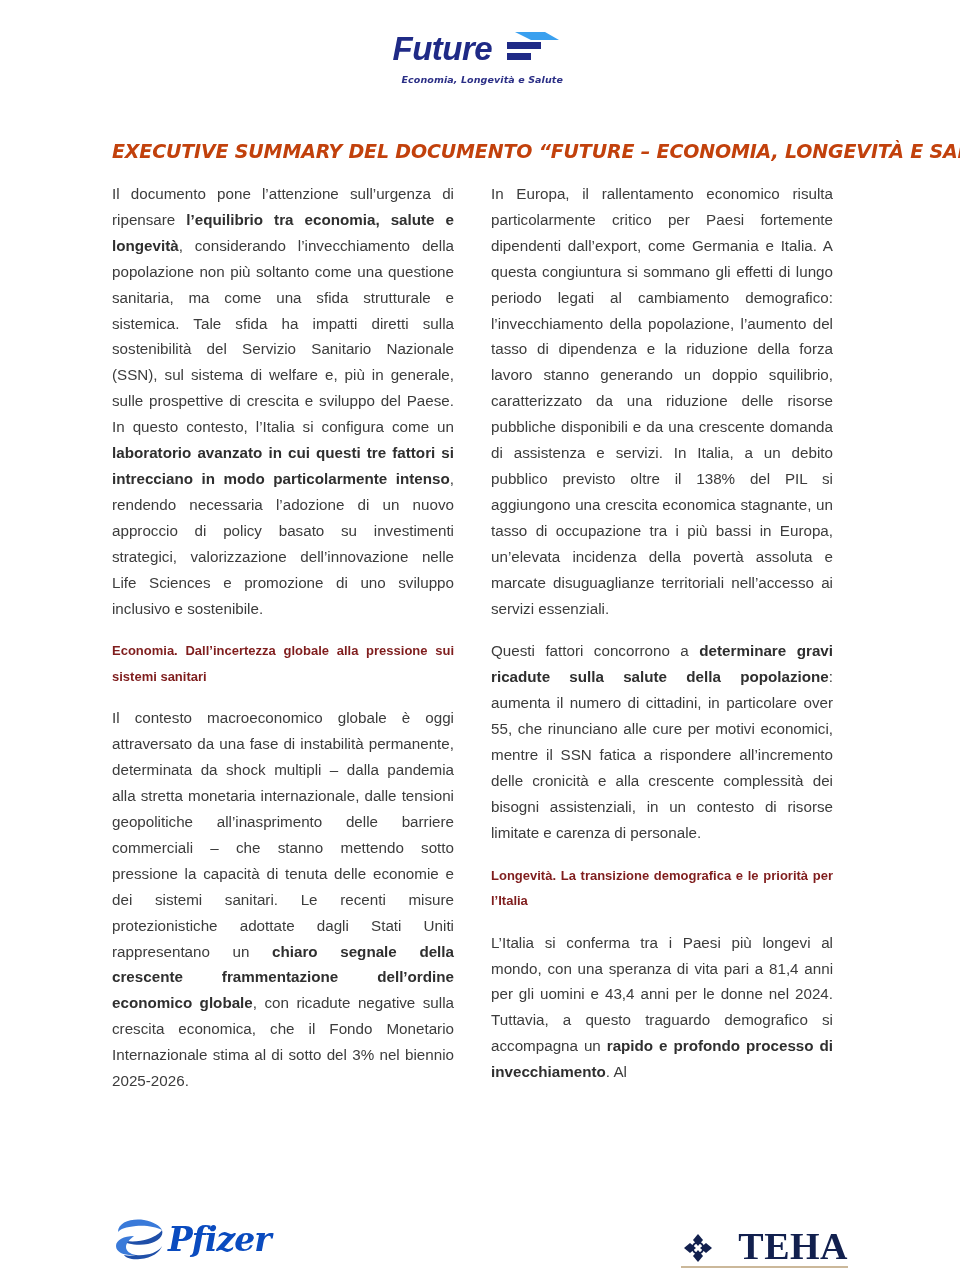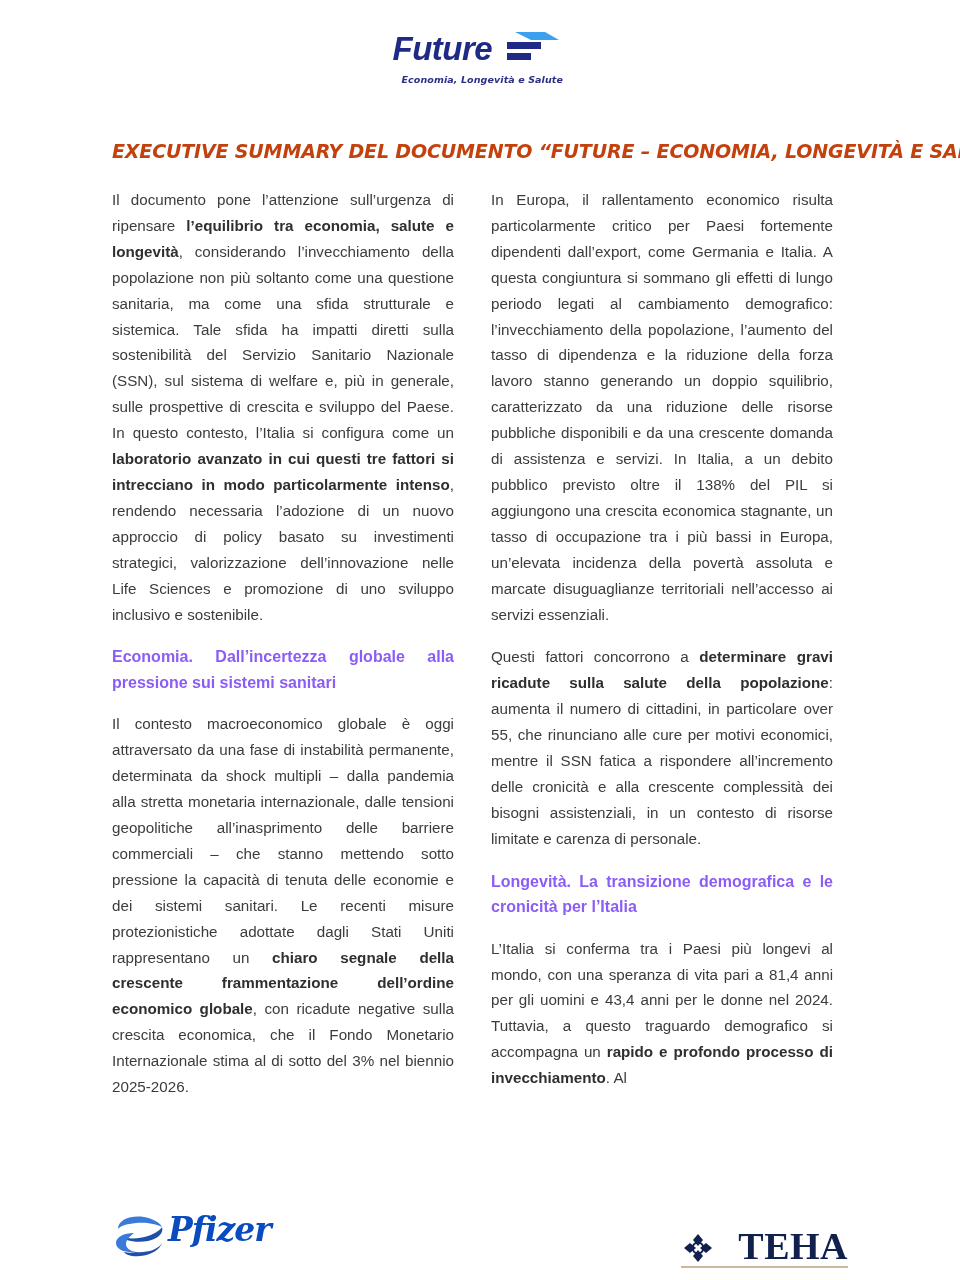--- a/index.html
+++ b/index.html
@@ -81,62 +81,62 @@
   }
 
   
   .columns {
     position: absolute;
     top: 181px;
     left: 112px;
     width: 736px;
     display: flex;
     gap: 37px;
-    margin-top: 6px;
   }
   .col {
     width: 342px;
   }
   p.body-text {
     margin: 0 0 17px 0;
     font-size: 15.2px;
     line-height: 25.9px;
     text-align: justify;
     text-justify: inter-word;
     color: #3c3c3c;
     hyphens: none;
   }
   p.body-text:last-child { margin-bottom: 0; }
   p.body-text b { font-weight: bold; color: #2f2f2f; }
   h2.section-head {
     margin: 9px 0 16px 0;
-    font-size: 16px;
+    font-size: 13px;
     line-height: 25.5px;
     font-weight: bold;
-    color: #8b5cf6;
+    color: #7f1d1d;
     text-align: justify;
     text-justify: inter-word;
   }
   h2.section-head.first { margin-top: 7px; }
 
   
   .footer {
     position: absolute;
     left: 0;
     top: 1198px;
     width: 960px;
     height: 82px;
     display: flex;
     align-items: center;
     justify-content: space-between;
     padding: 0 112px;
     box-sizing: border-box;
   }
   .pfizer-logo {
     display: flex;
+    align-items: center;
     gap: 2px;
     height: 52px;
   }
   .pfizer-word {
     font-family: "DejaVu Serif", serif;
     font-weight: bold;
     font-style: italic;
     font-size: 33px;
     color: #0a4bbf;
     letter-spacing: -1px;
@@ -193,21 +193,21 @@
       <h2 class="section-head first">Economia. Dall’incertezza globale alla pressione sui sistemi sanitari</h2>
 
       <p class="body-text"><span>Il contesto macroeconomico globale è oggi attraversato da una fase di instabilità permanente, determinata da shock multipli – dalla pandemia alla stretta monetaria internazionale, dalle tensioni geopolitiche all’inasprimento delle barriere commerciali – che stanno mettendo sotto pressione la capacità di tenuta delle economie e dei sistemi sanitari. Le recenti misure protezionistiche adottate dagli Stati Uniti rappresentano un </span><b>chiaro segnale della crescente frammentazione dell’ordine economico globale</b><span>, con ricadute negative sulla crescita economica, che il Fondo Monetario Internazionale stima al di sotto del 3% nel biennio 2025-2026.</span></p>
     </div>
 
     <div class="col">
       <p class="body-text">In Europa, il rallentamento economico risulta particolarmente critico per Paesi fortemente dipendenti dall’export, come Germania e Italia. A questa congiuntura si sommano gli effetti di lungo periodo legati al cambiamento demografico: l’invecchiamento della popolazione, l’aumento del tasso di dipendenza e la riduzione della forza lavoro stanno generando un doppio squilibrio, caratterizzato da una riduzione delle risorse pubbliche disponibili e da una crescente domanda di assistenza e servizi. In Italia, a un debito pubblico previsto oltre il 138% del PIL si aggiungono una crescita economica stagnante, un tasso di occupazione tra i più bassi in Europa, un’elevata incidenza della povertà assoluta e marcate disuguaglianze territoriali nell’accesso ai servizi essenziali.</p>
 
       <p class="body-text"><span>Questi fattori concorrono a </span><b>determinare gravi ricadute sulla salute della popolazione</b><span>: aumenta il numero di cittadini, in particolare over 55, che rinunciano alle cure per motivi economici, mentre il SSN fatica a rispondere all’incremento delle cronicità e alla crescente complessità dei bisogni assistenziali, in un contesto di risorse limitate e carenza di personale.</span></p>
 
-      <h2 class="section-head">Longevità. La transizione demografica e le cronicità per l’Italia</h2>
+      <h2 class="section-head">Longevità. La transizione demografica e le priorità per l’Italia</h2>
 
       <p class="body-text"><span>L’Italia si conferma tra i Paesi più longevi al mondo, con una speranza di vita pari a 81,4 anni per gli uomini e 43,4 anni per le donne nel 2024. Tuttavia, a questo traguardo demografico si accompagna un </span><b>rapido e profondo processo di invecchiamento</b><span>. Al</span></p>
     </div>
 
   </div>
 
   <div class="footer">
 
     <div class="pfizer-logo">
       <svg width="54" height="46" viewBox="0 0 54 46">

